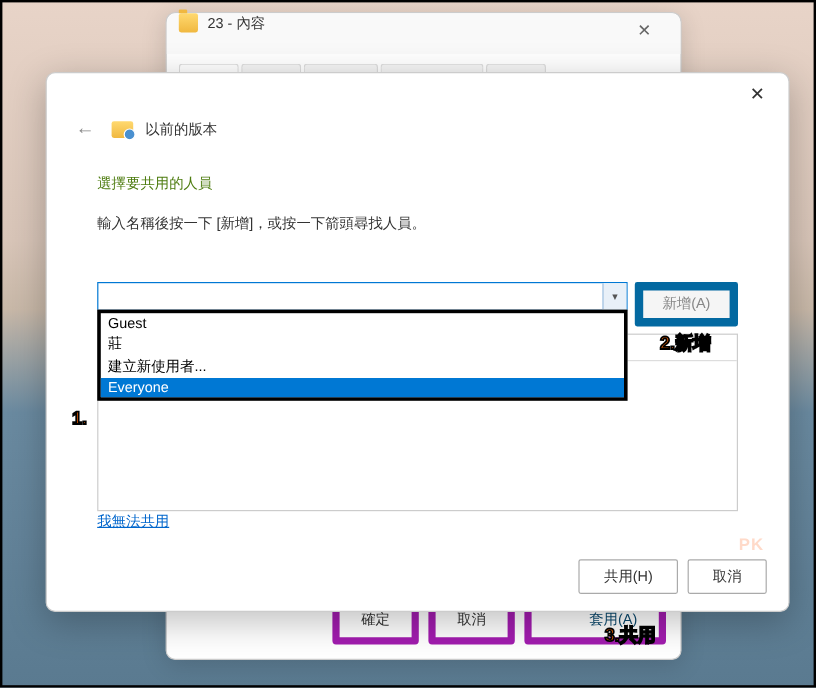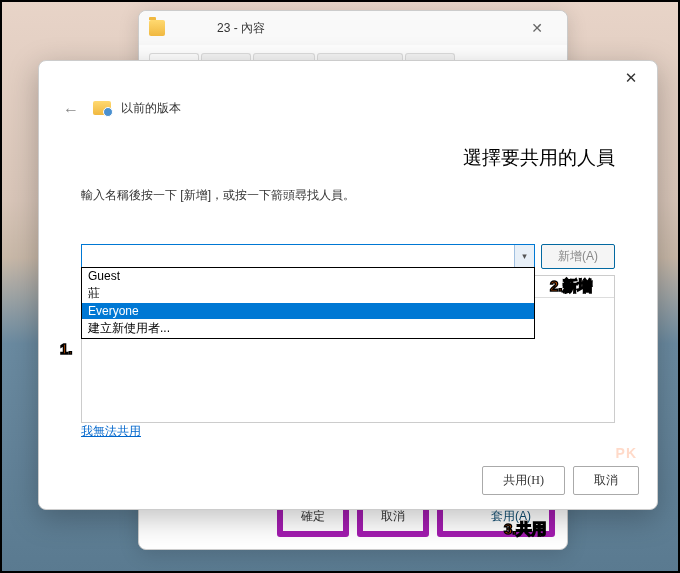--- a/index.html
+++ b/index.html
@@ -22,25 +22,23 @@
       width: 430px;
       height: 540px;
       background: #fff;
       border: 1px solid #ccc;
       border-radius: 8px;
       box-shadow: 0 4px 20px rgba(0,0,0,0.15);
     }
     .props-title-bar {
       height: 34px;
       display: flex;
-      align-items: center;
       padding: 0 10px;
       background: #f9f9f9;
       border-radius: 8px 8px 0 0;
-      gap: 44px;
     }
     .props-folder-icon {
       width: 16px; height: 16px;
       background: linear-gradient(#ffd970, #f0b840);
       border-radius: 2px;
       margin-right: 8px;
       position: relative;
     }
     .props-folder-icon::before {
       content: "";
@@ -138,24 +136,23 @@
       background: #4a90d0;
       border-radius: 50%;
       border: 1px solid #fff;
     }
     .share-title { font-size: 12px; color: #333; }
     
     .share-body {
       padding: 18px 42px 10px 42px;
     }
     .share-heading {
-      font-size: 19px;
-      color: #000000;
+      font-size: 12px;
+      color: #4d7c0f;
       margin-bottom: 16px;
-      text-align: right;
     }
     .share-instruction {
       font-size: 12px;
       color: #333;
       margin-bottom: 40px;
     }
     
     .combo-row {
       display: flex;
       gap: 6px;
@@ -180,31 +177,31 @@
       background: #e8f0f8;
       border-left: 1px solid #a0c0e0;
       display: flex; align-items: center; justify-content: center;
       color: #555;
       font-size: 9px;
     }
     .add-btn {
       padding: 3px 16px;
       font-size: 12px;
       background: #f5f5f5;
-      border: 1px solid #0369a1;
+      border: 7px solid #0369a1;
       border-radius: 2px;
       color: #888;
     }
     
     .dropdown-list {
       position: absolute;
       left: 0;
       top: 23px;
       width: 100%;
-      border: 1px solid #000000;
+      border: 3px solid #000000;
       background: #fff;
       z-index: 10;
     }
     .dropdown-item {
       padding: 1px 6px;
       font-size: 12px;
       color: #000;
     }
     .dropdown-item.highlighted {
       background: #0078d4;
@@ -240,21 +237,20 @@
       display: flex;
       gap: 8px;
     }
     .footer-btn {
       padding: 5px 20px;
       font-size: 12px;
       background: #fff;
       border: 1px solid #aaa;
       border-radius: 2px;
       color: #333;
-      font-family: Liberation Serif, serif;
     }
     
     .watermark {
       position: absolute;
       right: 20px;
       bottom: 48px;
       font-size: 14px;
       font-weight: bold;
       color: rgba(255,150,100,0.35);
       letter-spacing: 1px;
@@ -314,22 +310,22 @@
     <div class="share-instruction">輸入名稱後按一下 [新增]，或按一下箭頭尋找人員。</div>
     
     <div class="combo-row">
       <div class="combo-wrap">
         <input class="combo-input" type="text" style="">
         <span class="combo-arrow">▾</span>
         
         <div class="dropdown-list">
           <div class="dropdown-item">Guest</div>
           <div class="dropdown-item">莊</div>
+          <div class="dropdown-item">建立新使用者...</div>
           <div class="dropdown-item highlighted">Everyone</div>
-          <div class="dropdown-item">建立新使用者...</div>
         </div>
       </div>
       <button class="add-btn">新增(A)</button>
     </div>
     
     <div class="user-list-box">
       <div class="user-list-header">
         <div class="col-name"></div>
         <div class="col-perm"></div>
       </div>

